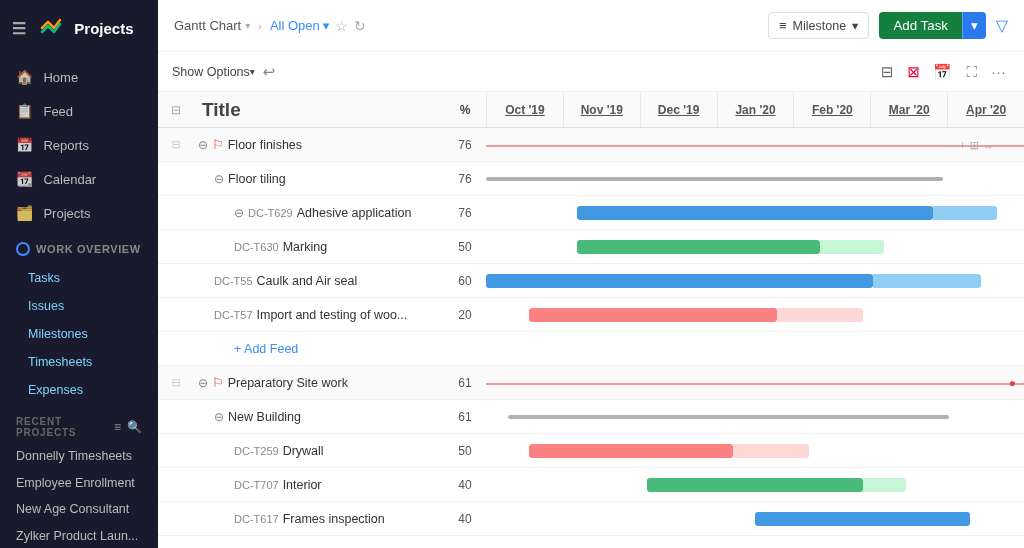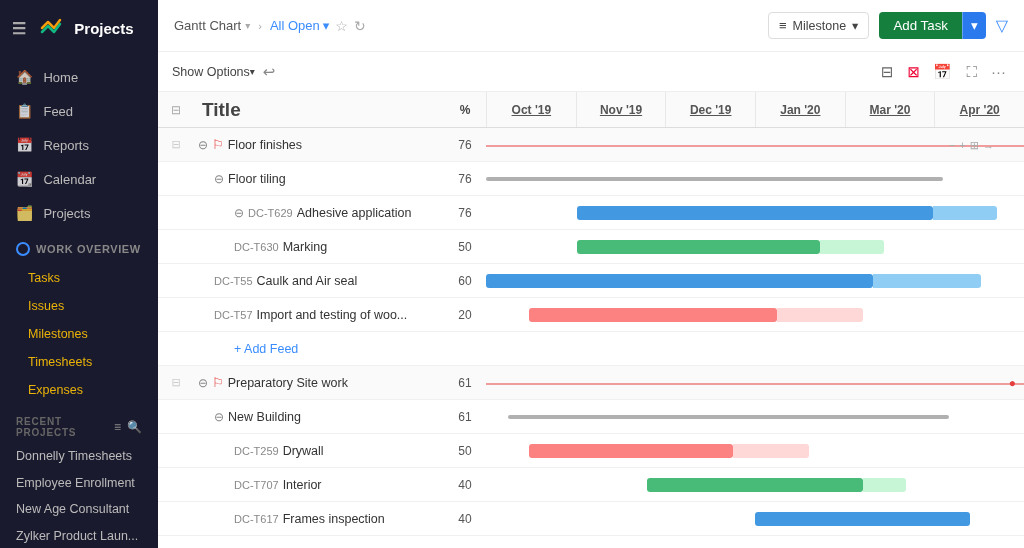--- a/index.html
+++ b/index.html
@@ -46,21 +46,21 @@
       padding: 8px 16px;
       color: #888;
       font-size: 11px;
       font-weight: 600;
       letter-spacing: 0.6px;
       text-transform: uppercase;
     }
 
     .sidebar-sub-item {
       padding: 7px 16px 7px 28px;
-      color: #eab308;
+      color: #7dd3fc;
       cursor: pointer;
       font-size: 12.5px;
     }
 
     .recent-projects-header {
       display: flex;
       align-items: center;
       justify-content: space-between;
       padding: 12px 16px 4px;
     }
@@ -412,20 +412,21 @@
         </div>
         <div class="col-percent-header">
           <span>%</span>
         </div>
       </div>
       <div class="gantt-timeline-header">
         <div class="timeline-month">Oct '19</div>
         <div class="timeline-month">Nov '19</div>
         <div class="timeline-month">Dec '19</div>
         <div class="timeline-month">Jan '20</div>
+        <div class="timeline-month">Feb '20</div>
         <div class="timeline-month">Mar '20</div>
         <div class="timeline-month">Apr '20</div>
       </div>
     </div>
 
     <div class="gantt-body">
 
       <div class="gantt-row group-row">
         <div class="row-left">
           <div class="row-check">⊟</div>

